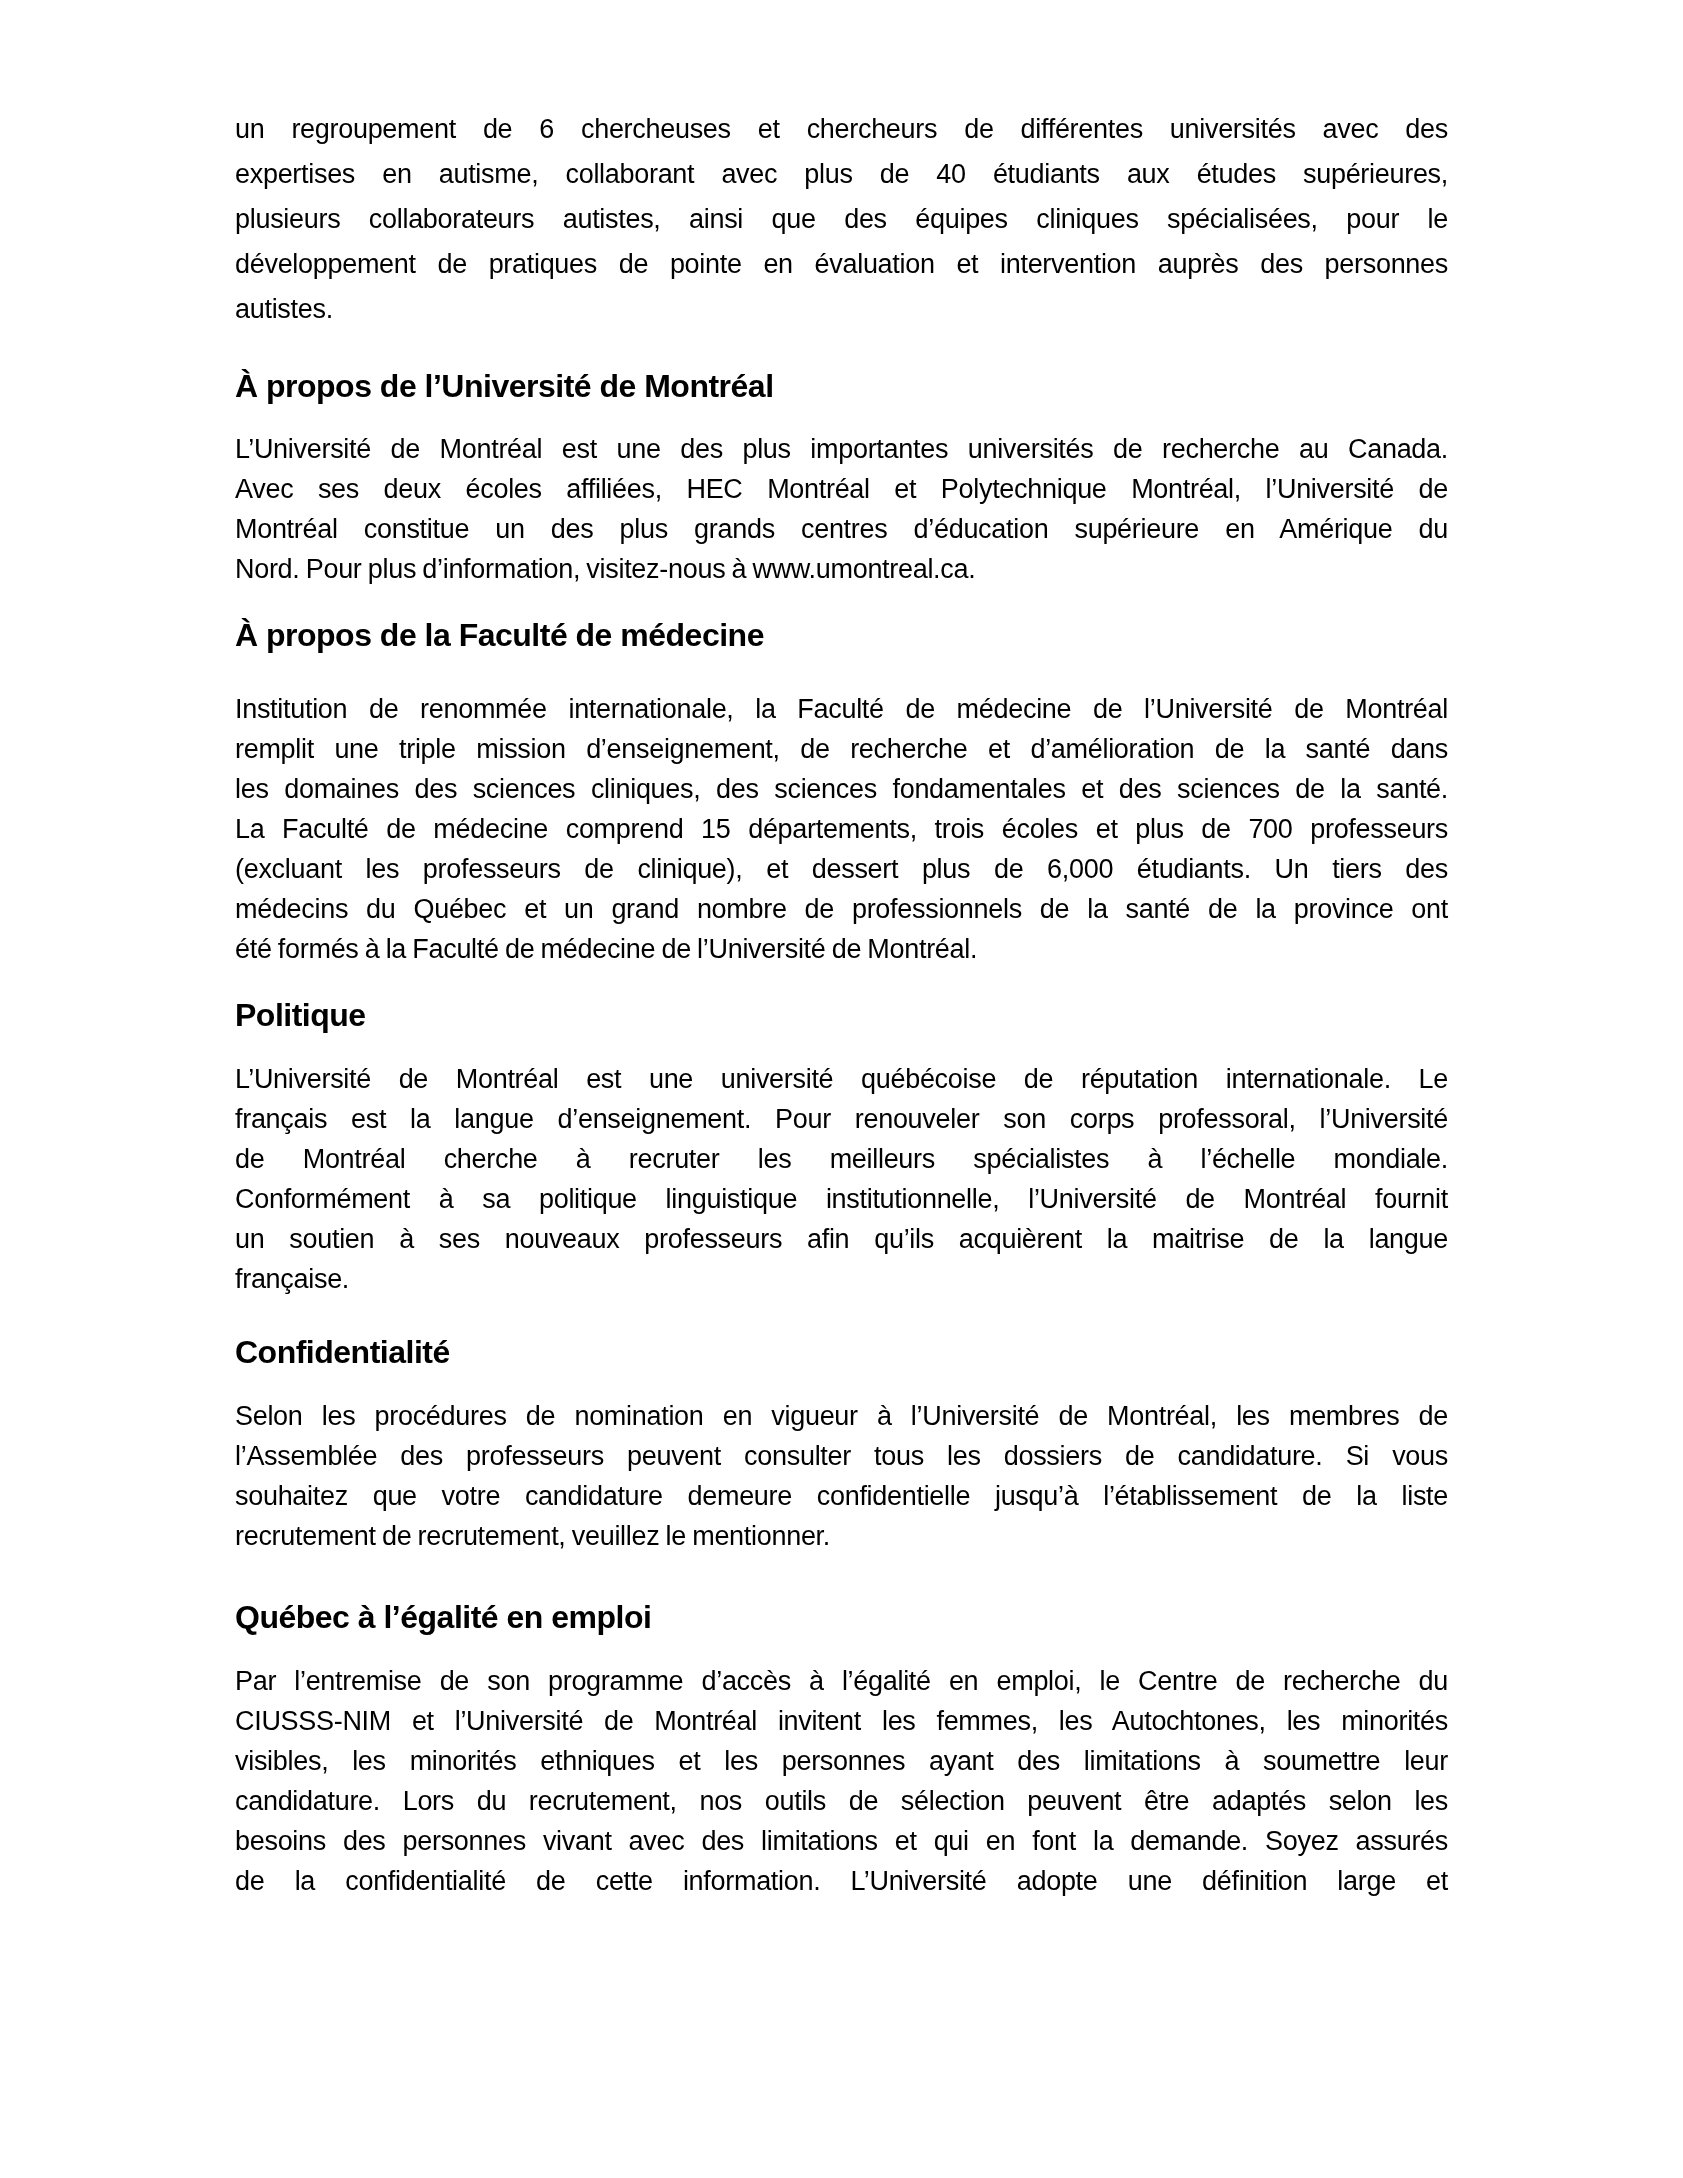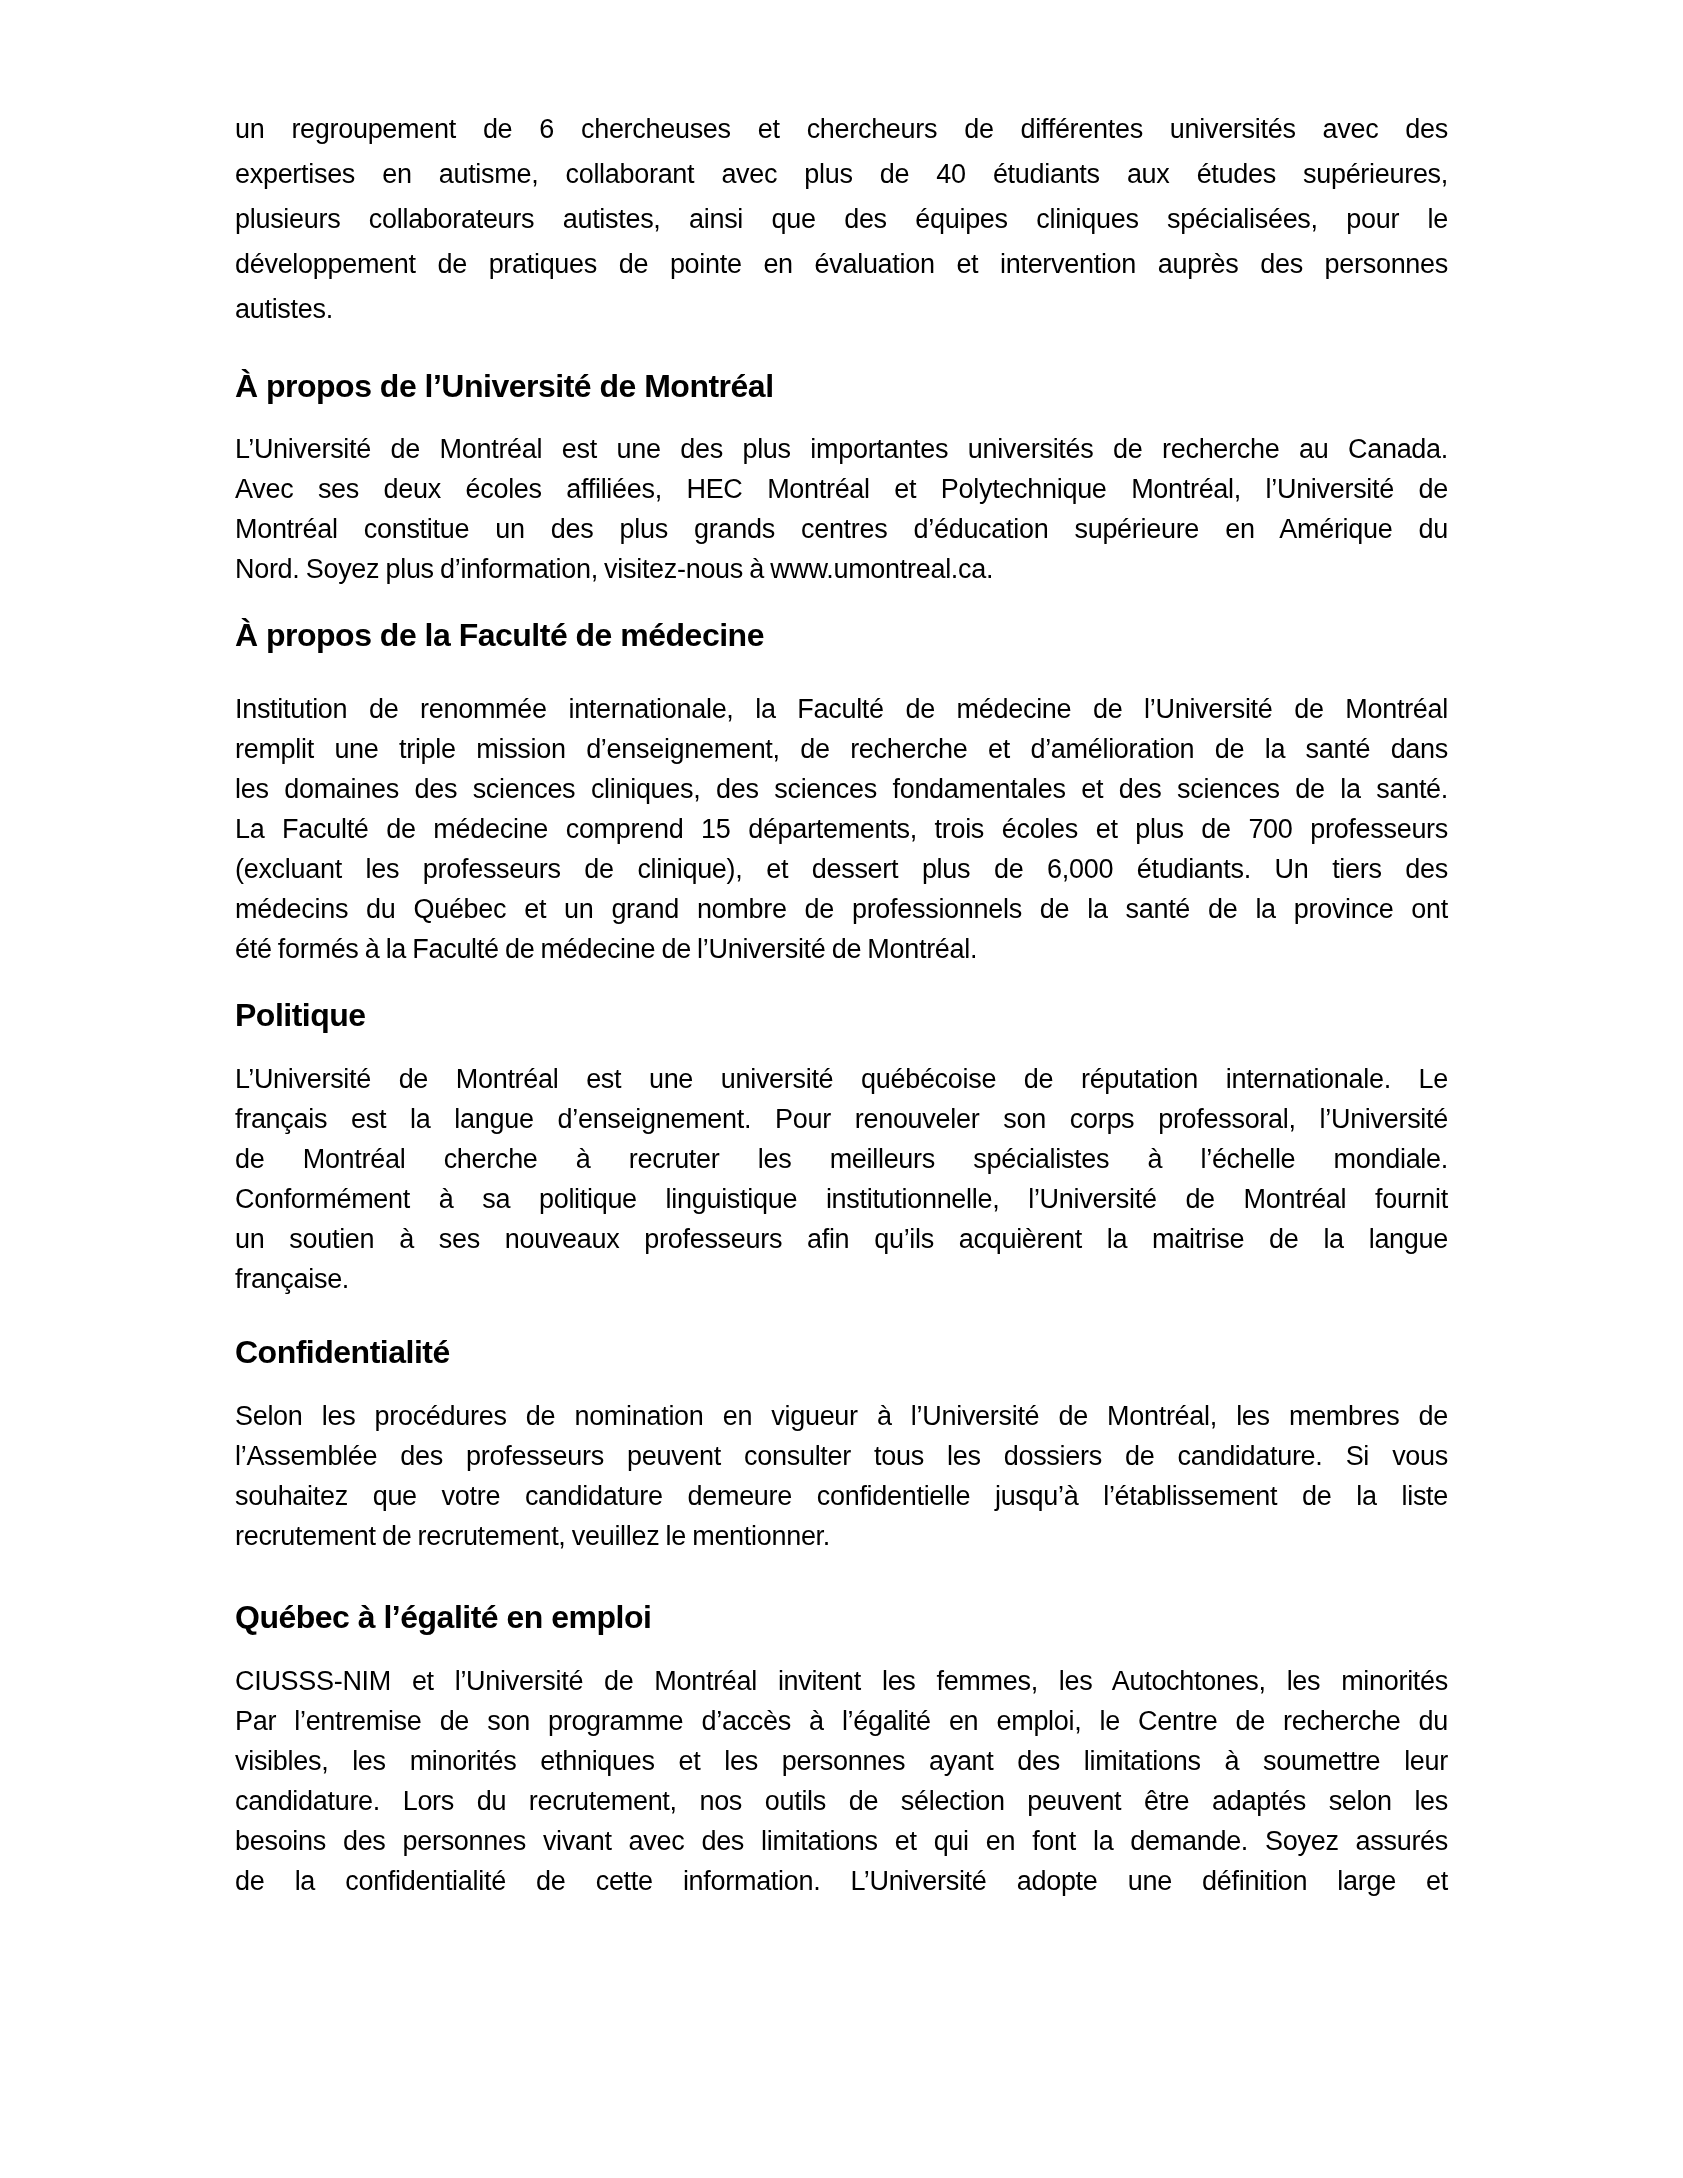--- a/index.html
+++ b/index.html
@@ -36,21 +36,21 @@
     <span class="line">plusieurs collaborateurs autistes, ainsi que des équipes cliniques spécialisées, pour le</span>
     <span class="line">développement de pratiques de pointe en évaluation et intervention auprès des personnes</span>
     <span class="line last">autistes.</span>
   </div>
 
   <div class="heading" style="top:366px;">À propos de l’Université de Montréal</div>
   <div class="para" style="top:429px;">
     <span class="line">L’Université de Montréal est une des plus importantes universités de recherche au Canada.</span>
     <span class="line">Avec ses deux écoles affiliées, HEC Montréal et Polytechnique Montréal, l’Université de</span>
     <span class="line">Montréal constitue un des plus grands centres d’éducation supérieure en Amérique du</span>
-    <span class="line last">Nord. Soyez plus d’information, visitez-nous à www.umontreal.ca.</span>
+    <span class="line last">Nord. Pour plus d’information, visitez-nous à www.umontreal.ca.</span>
   </div>
 
   <div class="heading" style="top:615px;">À propos de la Faculté de médecine</div>
   <div class="para" style="top:679px;margin-top:10px;">
     <span class="line">Institution de renommée internationale, la Faculté de médecine de l’Université de Montréal</span>
     <span class="line">remplit une triple mission d’enseignement, de recherche et d’amélioration de la santé dans</span>
     <span class="line">les domaines des sciences cliniques, des sciences fondamentales et des sciences de la santé.</span>
     <span class="line">La Faculté de médecine comprend 15 départements, trois écoles et plus de 700 professeurs</span>
     <span class="line">(excluant les professeurs de clinique), et dessert plus de 6,000 étudiants. Un tiers des</span>
     <span class="line">médecins du Québec et un grand nombre de professionnels de la santé de la province ont</span>
@@ -70,22 +70,22 @@
   <div class="heading" style="top:1332px;">Confidentialité</div>
   <div class="para" style="top:1396px;">
     <span class="line">Selon les procédures de nomination en vigueur à l’Université de Montréal, les membres de</span>
     <span class="line">l’Assemblée des professeurs peuvent consulter tous les dossiers de candidature. Si vous</span>
     <span class="line">souhaitez que votre candidature demeure confidentielle jusqu’à l’établissement de la liste</span>
     <span class="line last">recrutement de recrutement, veuillez le mentionner.</span>
   </div>
 
   <div class="heading" style="top:1597px;">Québec à l’égalité en emploi</div>
   <div class="para" style="top:1661px;">
+    <span class="line">Par l’entremise de son programme d’accès à l’égalité en emploi, le Centre de recherche du</span>
     <span class="line">CIUSSS-NIM et l’Université de Montréal invitent les femmes, les Autochtones, les minorités</span>
-    <span class="line">Par l’entremise de son programme d’accès à l’égalité en emploi, le Centre de recherche du</span>
     <span class="line">visibles, les minorités ethniques et les personnes ayant des limitations à soumettre leur</span>
     <span class="line">candidature. Lors du recrutement, nos outils de sélection peuvent être adaptés selon les</span>
     <span class="line">besoins des personnes vivant avec des limitations et qui en font la demande. Soyez assurés</span>
     <span class="line">de la confidentialité de cette information. L’Université adopte une définition large et</span>
   </div>
 
 </div>
 
 
 </body></html>

